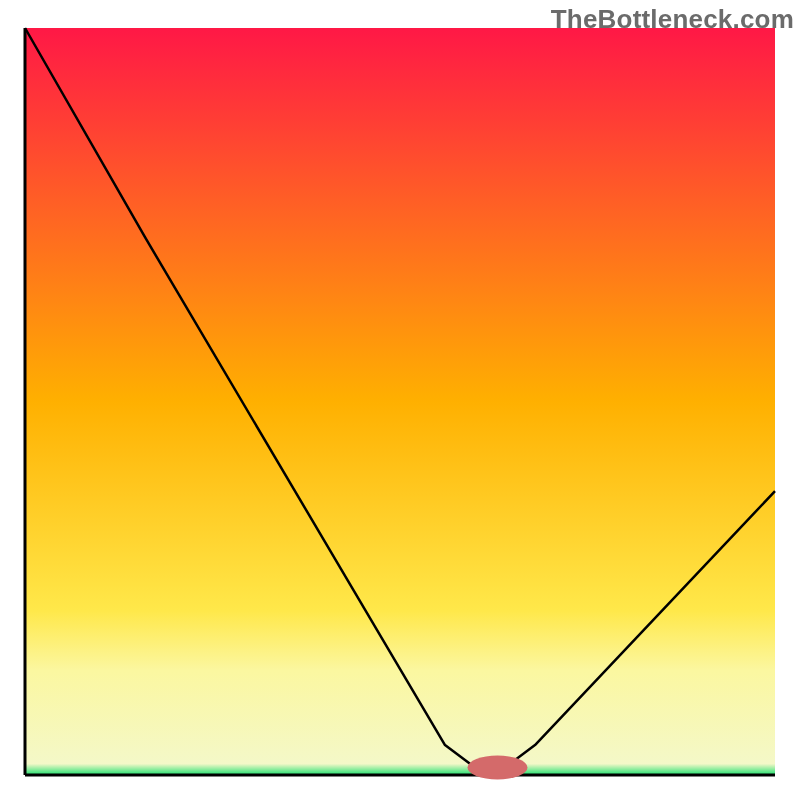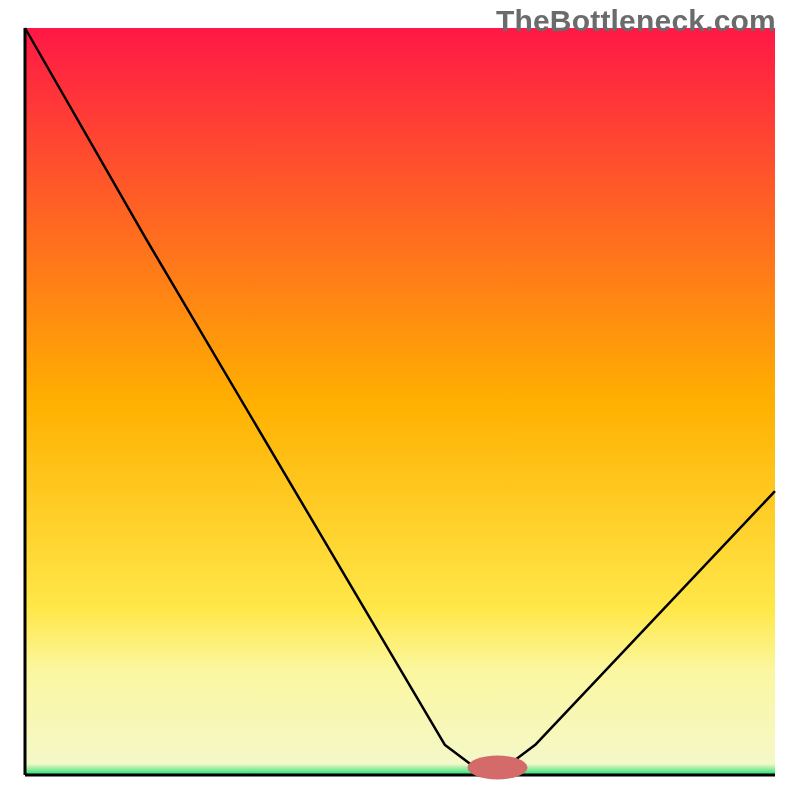--- a/index.html
+++ b/index.html
@@ -12,22 +12,22 @@
     overflow: hidden;
   }
   .wrap {
     position: relative;
     width: 800px;
     height: 800px;
   }
   .watermark {
     position: absolute;
     top: 4px;
-    right: 24px;
-    font-size: 30px;
+    right: 6px;
+    font-size: 26px;
     font-weight: 600;
     color: #6b6b6b;
     letter-spacing: 0.2px;
   }
   svg {
     display: block;
   }
 </style>
 </head>
 <body>

